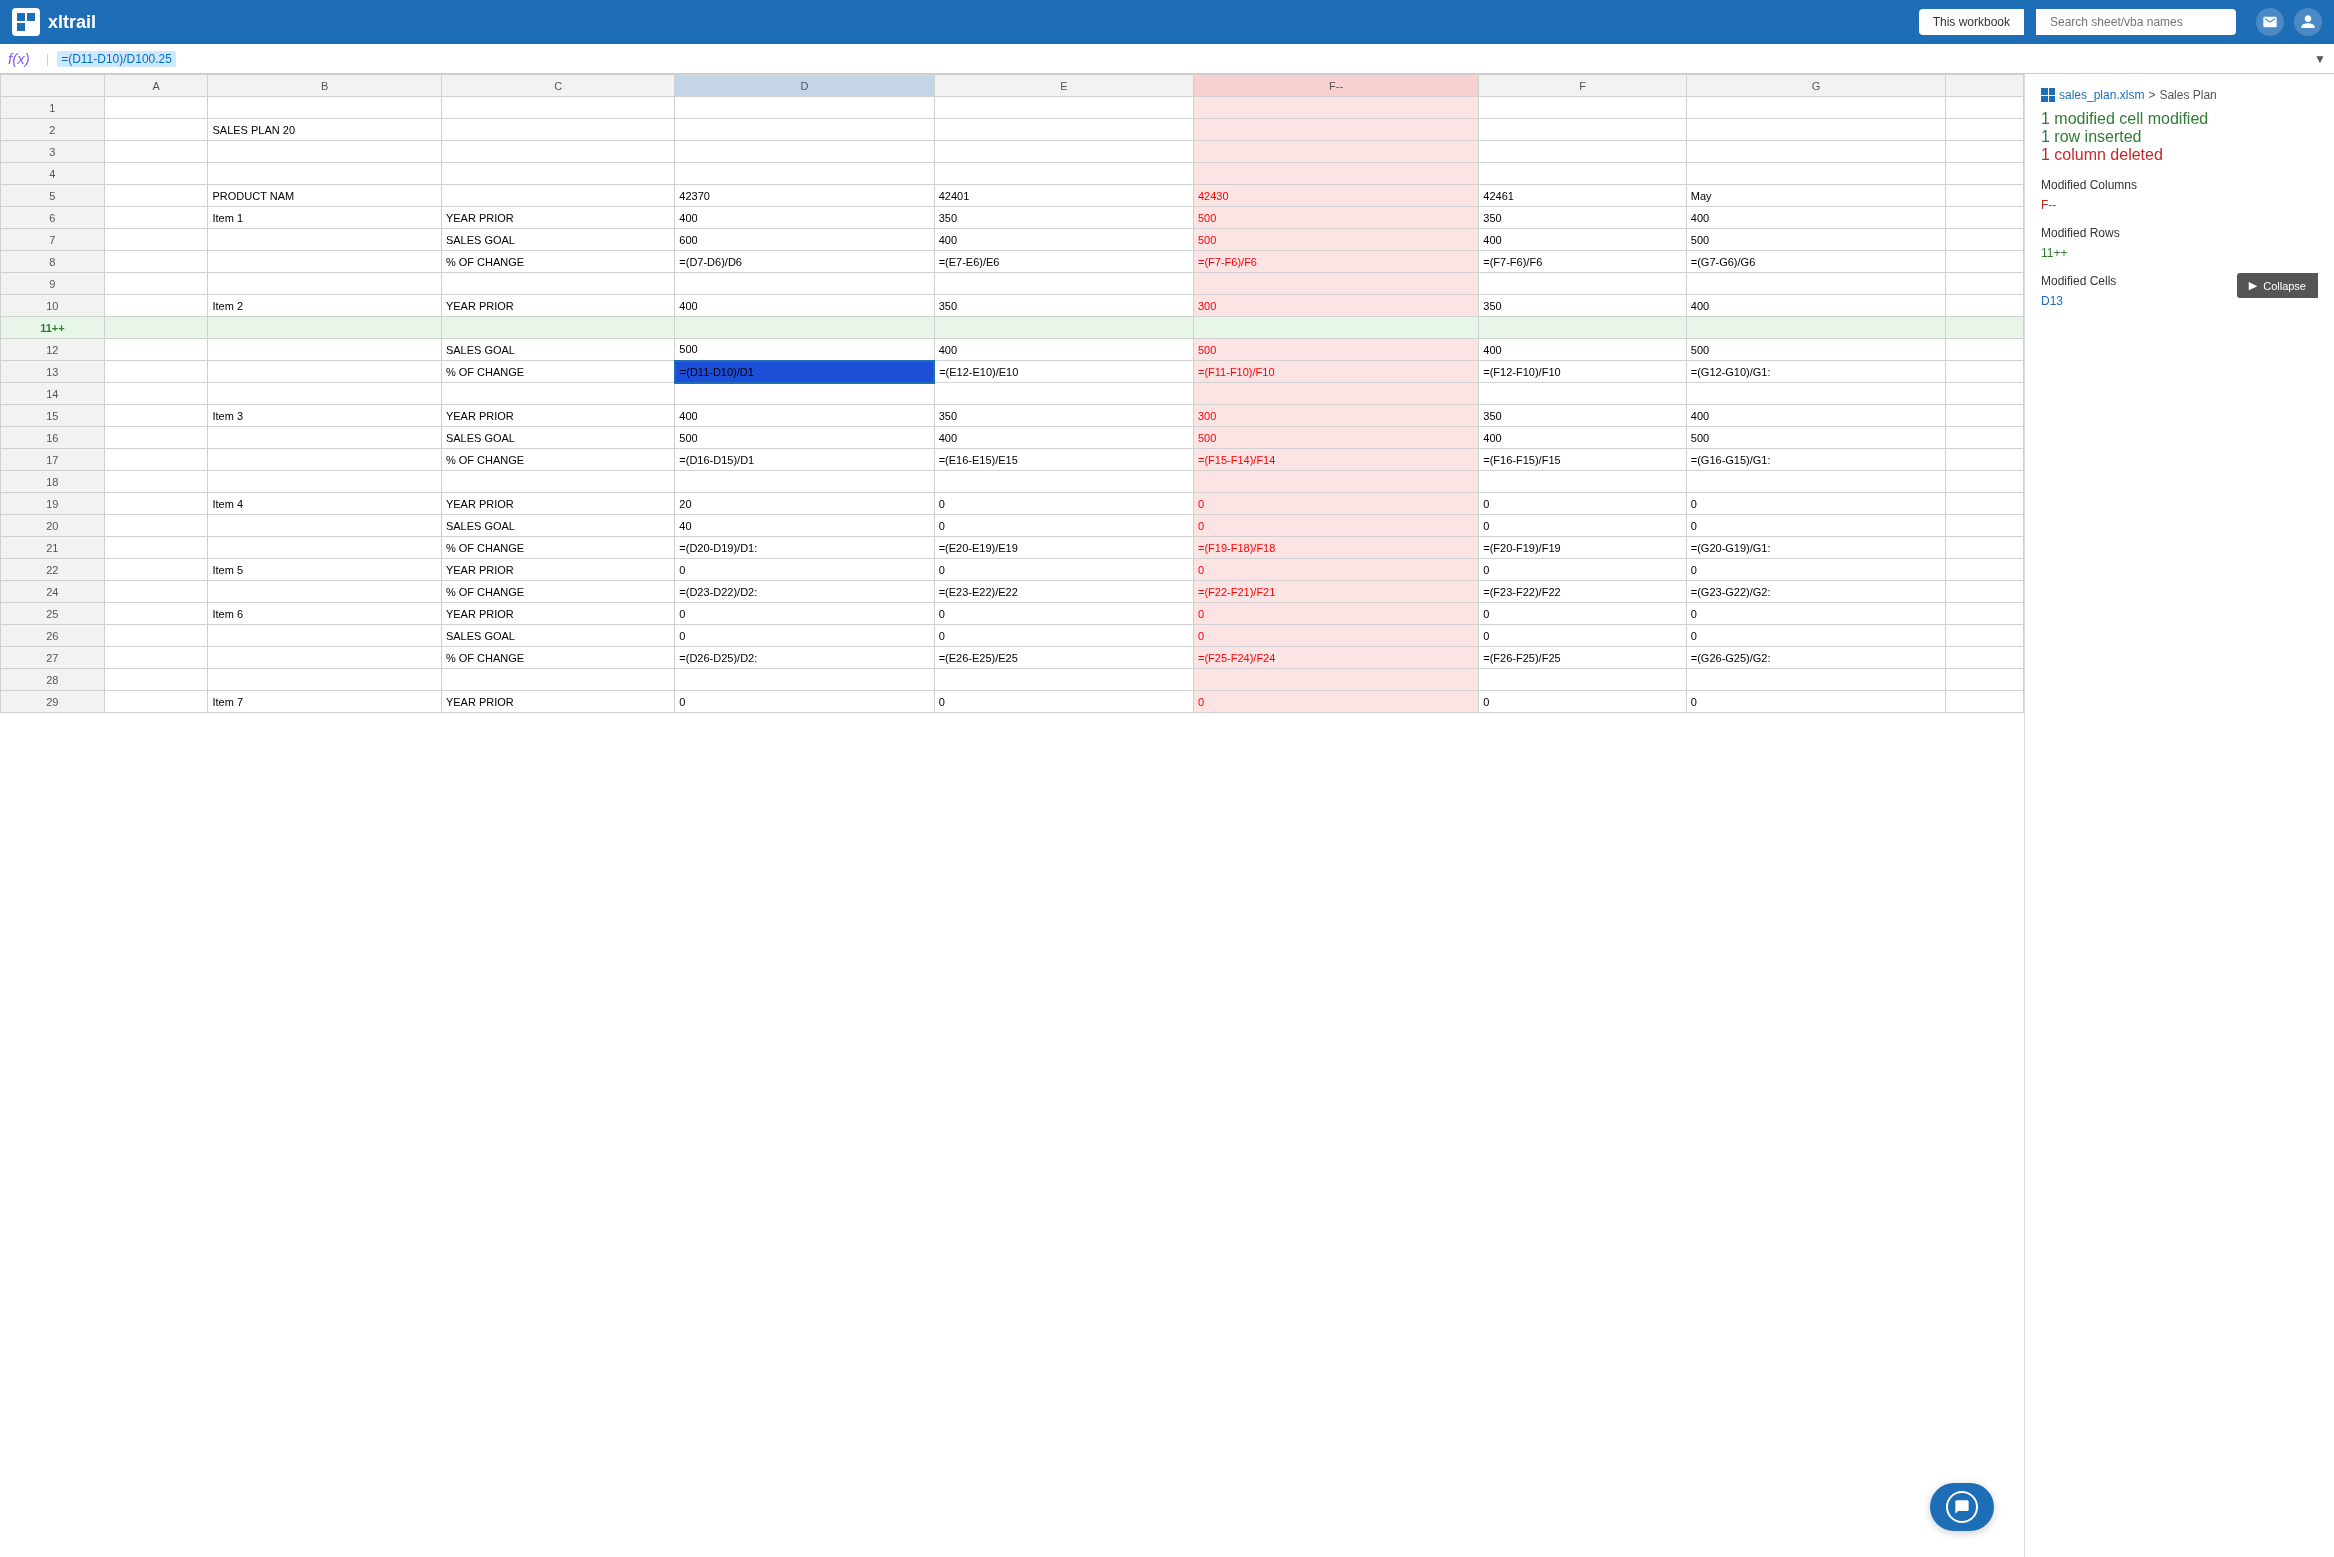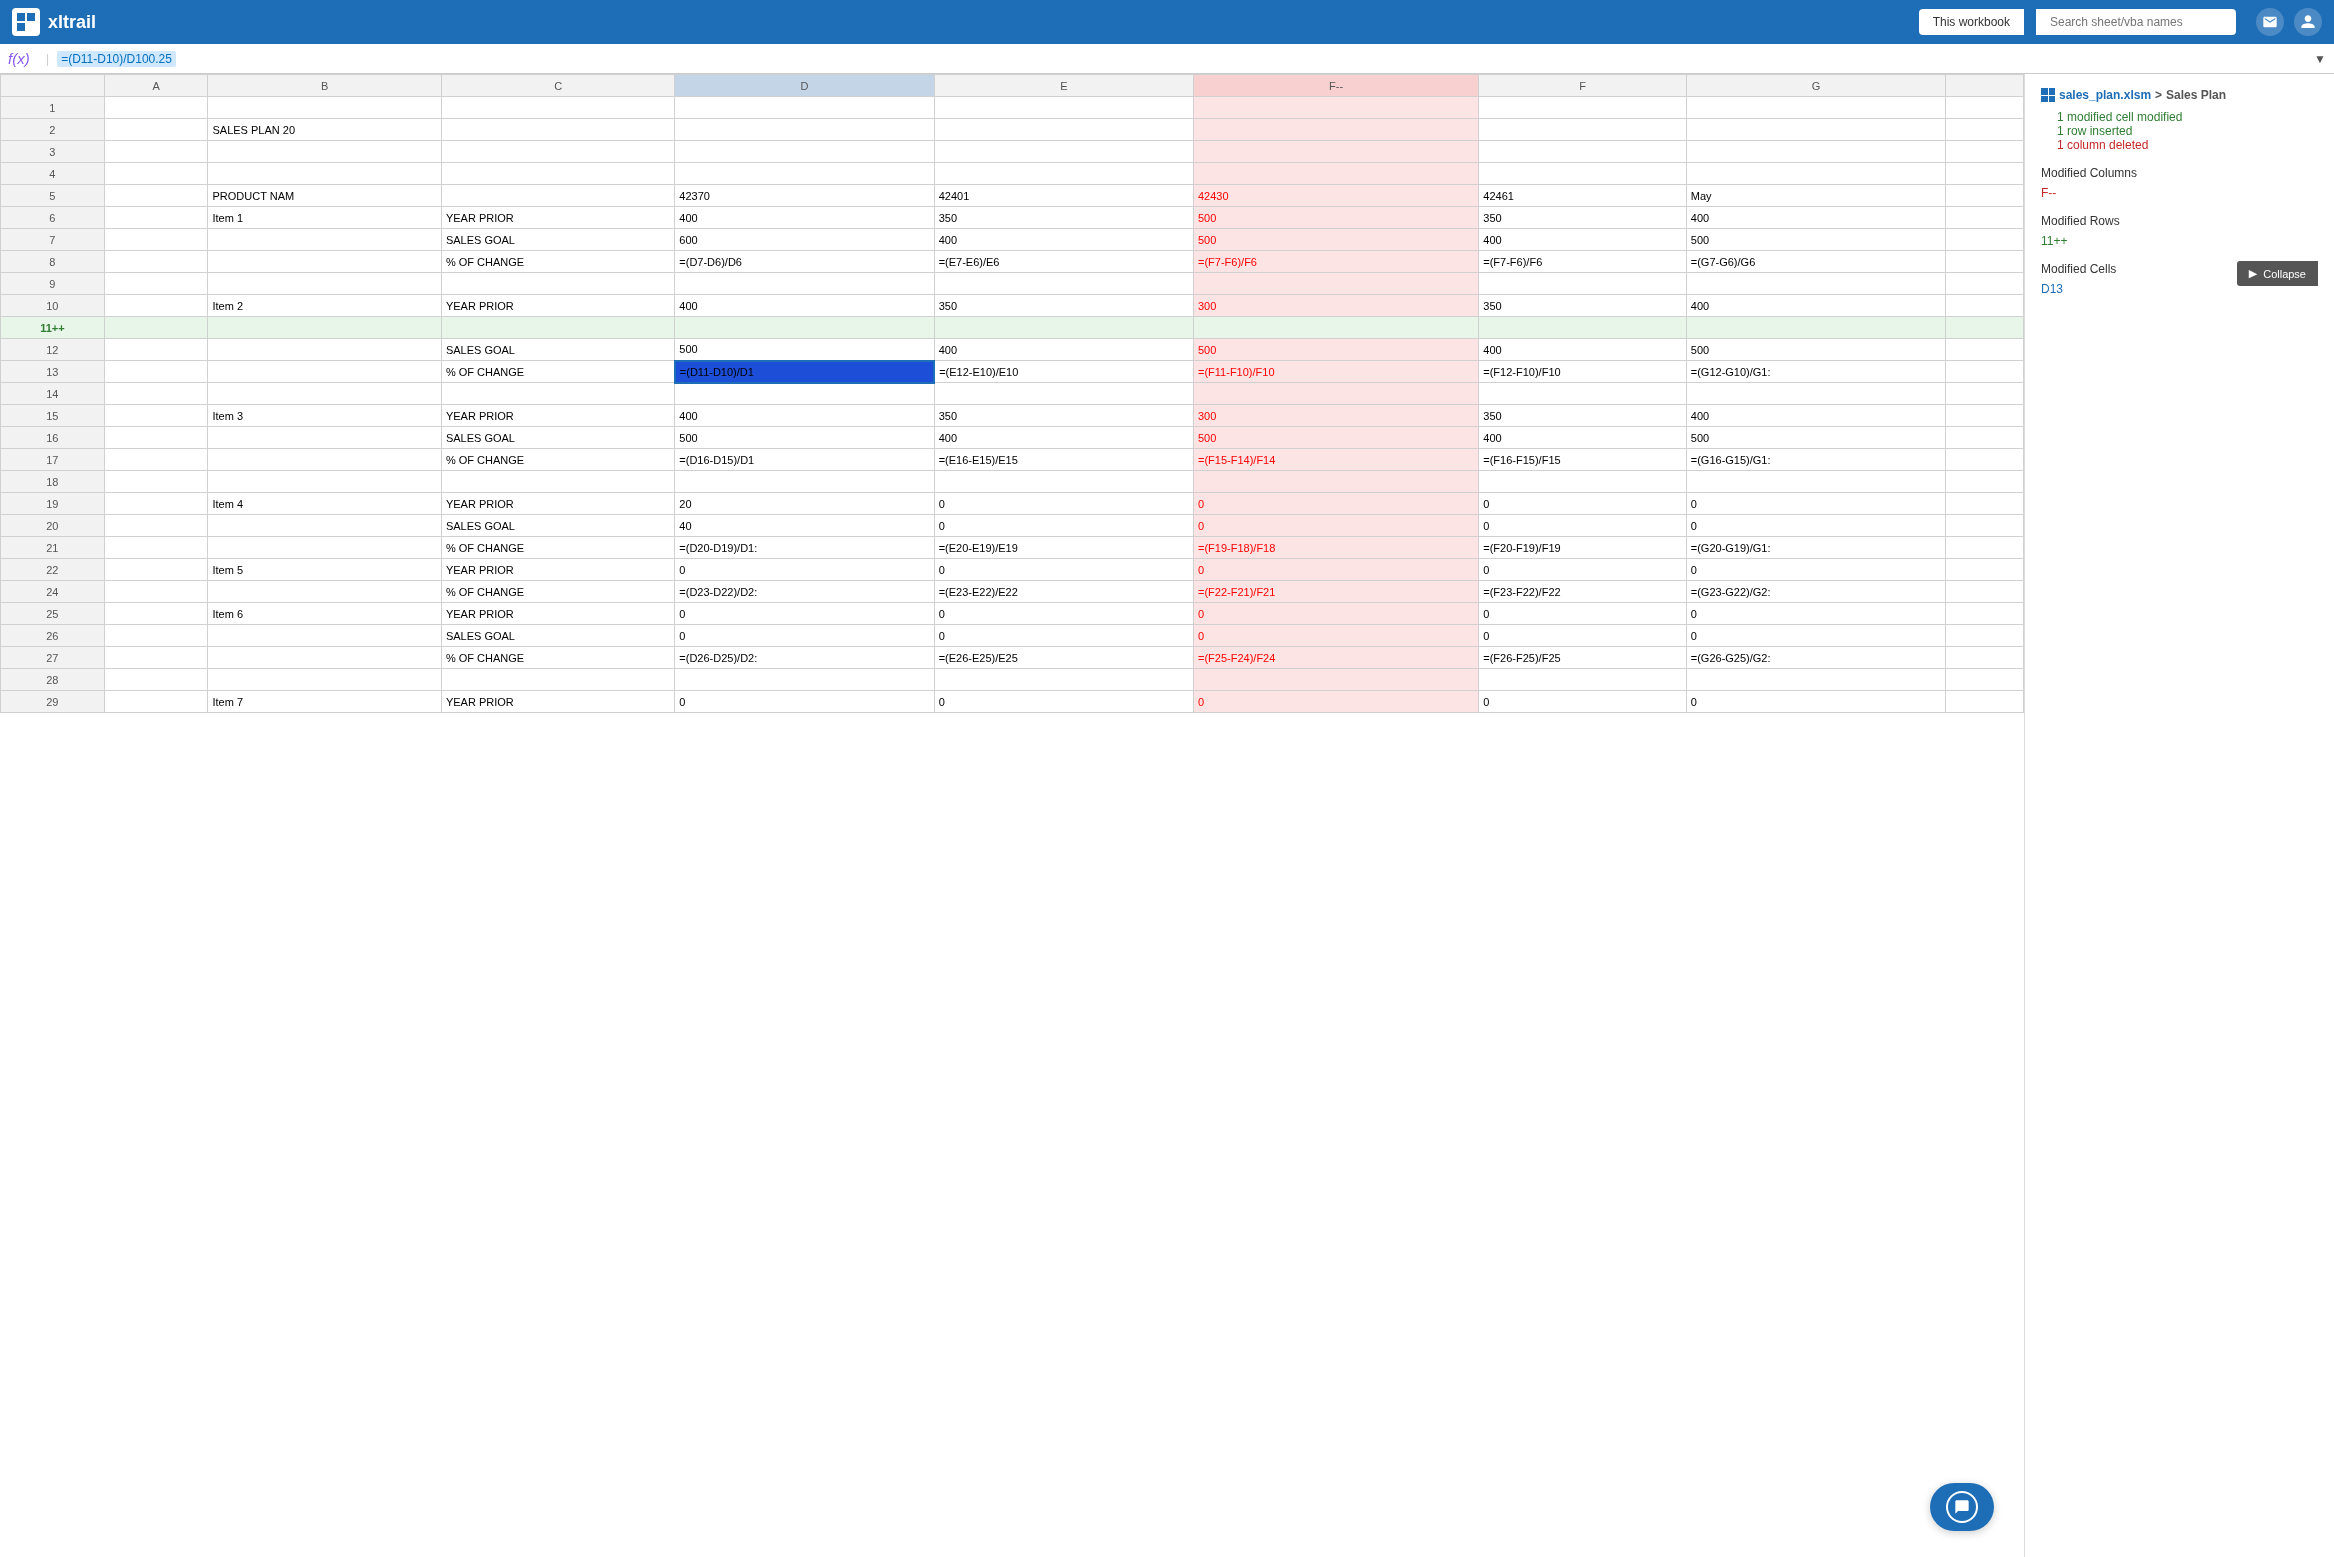--- a/index.html
+++ b/index.html
@@ -143,36 +143,35 @@
       width: 310px;
       background: white;
       border-left: 1px solid #ddd;
       padding: 14px 16px;
       overflow-y: auto;
       font-size: 12px;
     }
     .panel-breadcrumb {
       display: flex; align-items: center; gap: 4px;
       margin-bottom: 8px;
-      font-weight: bold;
     }
     .breadcrumb-grid-icon {
       width: 14px; height: 14px;
       display: inline-grid; grid-template-columns: 1fr 1fr;
       gap: 1px;
     }
     .breadcrumb-grid-icon span {
       background: #1e6db7;
       display: block;
     }
     .breadcrumb-link { color: #1e6db7; cursor: pointer; }
     .breadcrumb-sep { color: #555; }
     .breadcrumb-current { color: #555; }
 
-    .change-summary { margin-bottom: 14px; font-size: 12px; margin-left: 16px; }
+    .change-summary { margin-bottom: 14px; font-size: 16px; }
     .change-green { color: #2e7d32; }
     .change-red { color: #c62828; }
 
     .section-title { font-weight: 400; color: #333; margin-top: 14px; margin-bottom: 6px; font-size: 12px; }
     .tag { color: #1e6db7; cursor: pointer; }
     .tag-red { color: #c62828; }
     .tag-green { color: #2e7d32; }
 
     
     .scroll-container {

